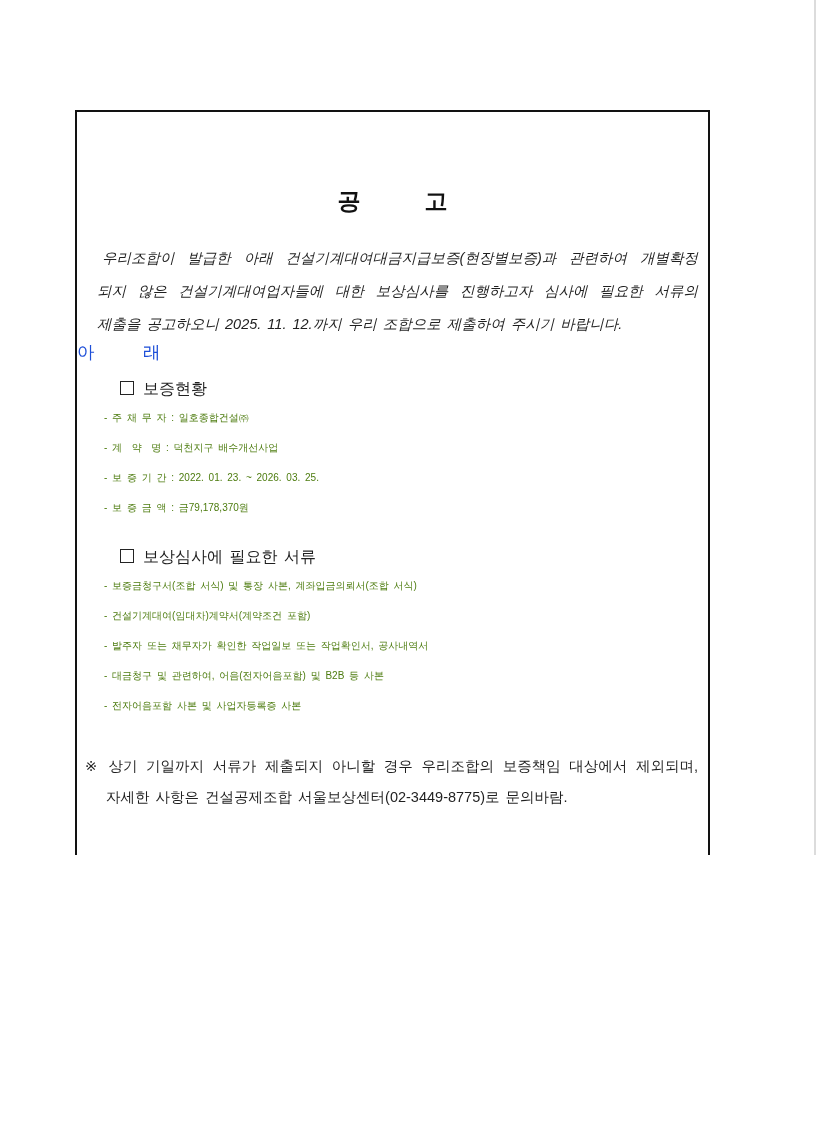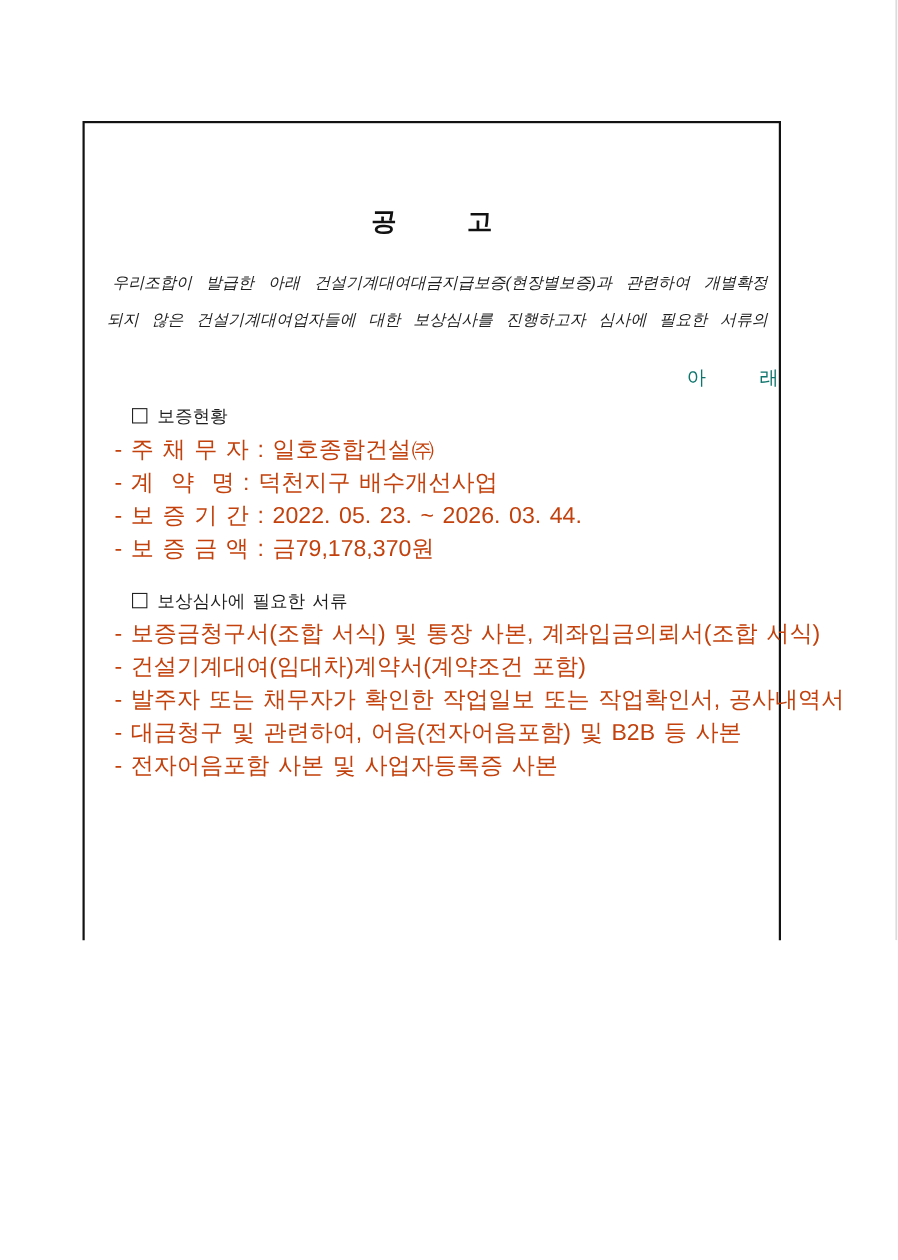--- a/index.html
+++ b/index.html
@@ -34,51 +34,50 @@
   .para{margin:24px 10px 0 20px;font-style:italic;}
   .pline{
     font-size:14.5px;
     line-height:33px;
     word-break:keep-all;
     word-spacing:2px;
   }
   .pline.first{text-indent:5px;}
   .just{text-align:justify;text-align-last:justify;}
   .below{
-    margin-top:24px;
-    text-align:right;
+    text-align:left;
     font-size:17.5px;
     line-height:22px;
     white-space:pre;
-    color:#0f766e;
+    color:#1d4ed8;
   }
   .sec{margin-top:12px;}
   .sec.second{margin-top:20px;}
   .shead{
     margin-left:8px;
     font-size:16px;
     line-height:28px;
     word-spacing:2px;
     padding-left:35px;
   }
   .sq-bullet{
     display:inline-block;
     width:12px;height:12px;
     border:1.6px solid #232323;
     margin-right:9px;
     vertical-align:-1px;
     background:transparent;
   }
   .item{
     margin-left:27px;
-    font-size:21px;
+    font-size:10px;
     line-height:30px;
     white-space:pre;
     word-spacing:2px;
-    color:#c2410c;
+    color:#4d7c0f;
   }
   .note{margin:30px 10px 0 8px;}
   .nline{
     font-size:14.5px;
     line-height:31px;
     word-break:keep-all;
     word-spacing:2px;
   }
   .nline.hang{margin-left:21px;}
 </style>
@@ -89,40 +88,45 @@
 
   <div class="edge-line"></div>
 
   <div class="doc">
 
     <div class="title">공          고</div>
 
     <div class="para">
       <div class="pline first just">우리조합이 발급한 아래 건설기계대여대금지급보증(현장별보증)과 관련하여 개별확정</div>
       <div class="pline just">되지 않은 건설기계대여업자들에 대한 보상심사를 진행하고자 심사에 필요한 서류의</div>
+      <div class="pline">제출을 공고하오니 2025. 11. 12.까지 우리 조합으로 제출하여 주시기 바랍니다.</div>
     </div>
 
     <div class="below">아          래</div>
 
     <div class="sec">
       <div class="shead">
         <span class="sq-bullet"></span><span>보증현황</span>
       </div>
       <div class="item">- 주 채 무 자 : 일호종합건설㈜</div>
       <div class="item">- 계  약  명 : 덕천지구 배수개선사업</div>
-      <div class="item">- 보 증 기 간 : 2022. 05. 23. ~ 2026. 03. 44.</div>
+      <div class="item">- 보 증 기 간 : 2022. 01. 23. ~ 2026. 03. 25.</div>
       <div class="item">- 보 증 금 액 : 금79,178,370원</div>
     </div>
 
     <div class="sec second">
       <div class="shead">
         <span class="sq-bullet"></span><span>보상심사에 필요한 서류</span>
       </div>
       <div class="item">- 보증금청구서(조합 서식) 및 통장 사본, 계좌입금의뢰서(조합 서식)</div>
       <div class="item">- 건설기계대여(임대차)계약서(계약조건 포함)</div>
       <div class="item">- 발주자 또는 채무자가 확인한 작업일보 또는 작업확인서, 공사내역서</div>
       <div class="item">- 대금청구 및 관련하여, 어음(전자어음포함) 및 B2B 등 사본</div>
       <div class="item">- 전자어음포함 사본 및 사업자등록증 사본</div>
     </div>
 
+    <div class="note">
+      <div class="nline just">※ 상기 기일까지 서류가 제출되지 아니할 경우 우리조합의 보증책임 대상에서 제외되며,</div>
+      <div class="nline hang">자세한 사항은 건설공제조합 서울보상센터(02-3449-8775)로 문의바람.</div>
+    </div>
 
   </div>
 </div>
 
 </body></html>

